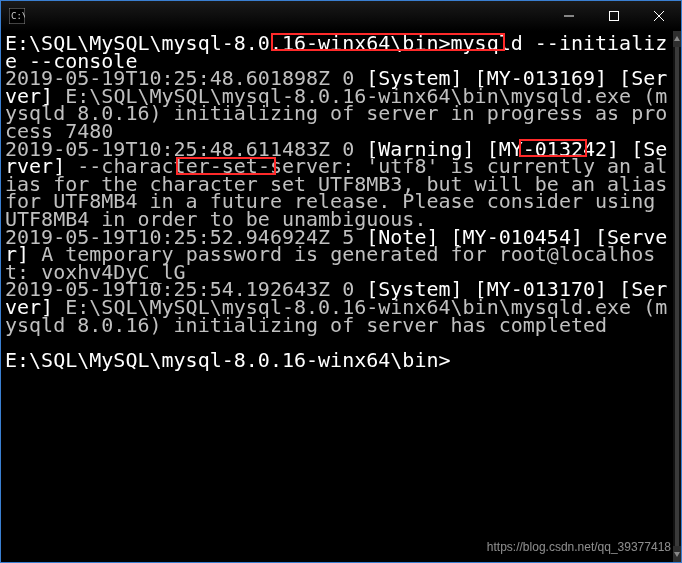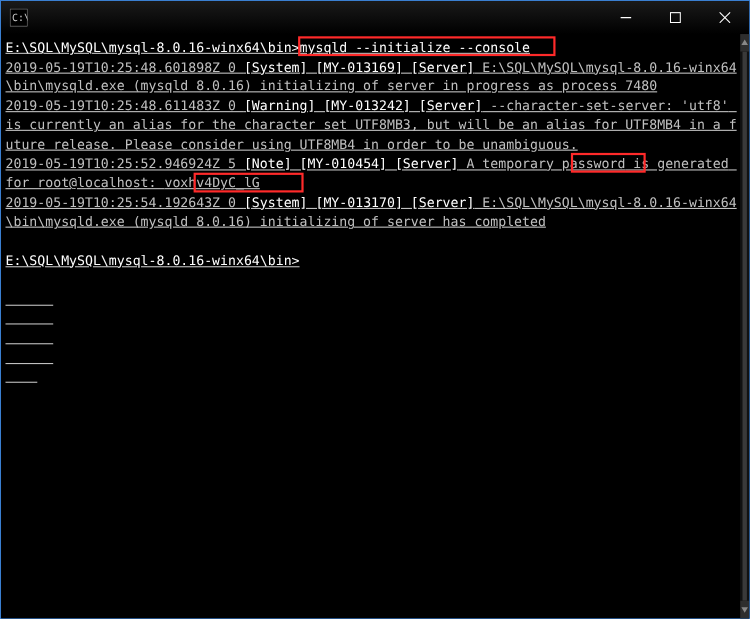--- a/index.html
+++ b/index.html
@@ -34,28 +34,27 @@
   .terminal-area {
     flex: 1 1 auto;
     display: flex;
     background: #000;
     position: relative;
   }
   .terminal {
     flex: 1 1 auto;
     padding: 4px 2px 2px 4px;
     font-family: "NSimSun", "SimSun", "Consolas", monospace;
-    font-size: 12px;
+    font-size: 20px;
     line-height: 17.6px;
     color: #c0c0c0;
     white-space: pre-wrap;
     word-break: break-all;
     overflow: hidden;
     position: relative;
-    text-decoration: underline;
   }
   .terminal .white { color: #ffffff; }
   .highlight-box {
     position: absolute;
     border: 2px solid #ff2a2a;
     pointer-events: none;
   }
   .scrollbar {
     width: 16px;
     background: #1a1a1a;
@@ -138,13 +137,14 @@
         <div class="sb-thumb"></div>
       </div>
       <div class="sb-btn">
         <svg width="8" height="8" viewBox="0 0 8 8">
             <polygon points="1,2 7,2 4,7" fill="#888"></polygon>
           </svg>
       </div>
     </div>
   </div>
 
+  <div class="watermark">https://blog.csdn.net/qq_39377418</div>
 </div>
 
 </body></html>

